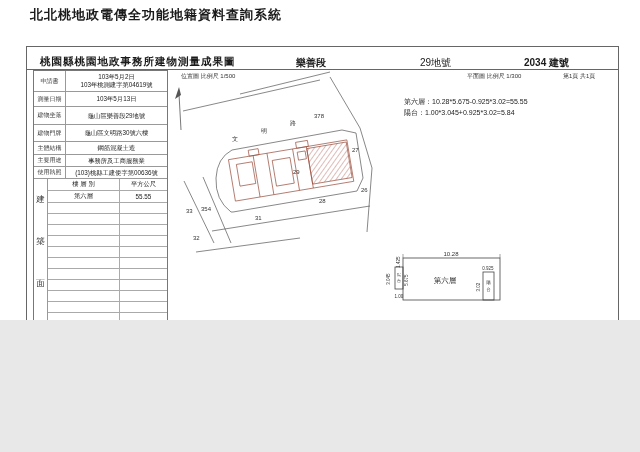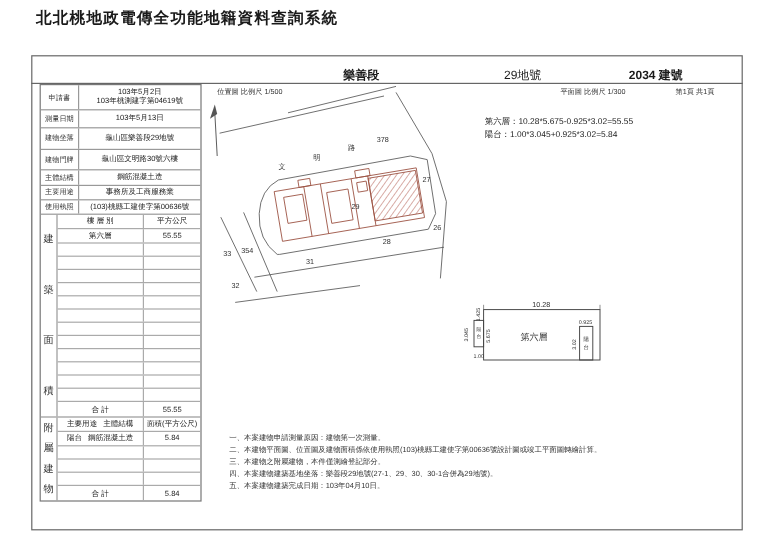--- a/index.html
+++ b/index.html
@@ -1,25 +1,25 @@
 <!DOCTYPE html>
 <html><head>
 <meta charset="utf-8">
 <style>
   *{box-sizing:border-box;margin:0;padding:0}
   html,body{background:#e8e8e8}
-  #screen{position:relative;width:640px;height:452px;background:#ffffff;
+  #screen{position:relative;width:640px;height:320px;background:#ffffff;
           font-family:"Liberation Sans",sans-serif;color:#1a1a1a;overflow:hidden;margin:0 auto}
   .abs{position:absolute}
   .sys-title{left:30px;top:6px;font-size:13px;font-weight:bold;letter-spacing:1px}
   .query-date{left:372px;top:13px;font-size:8.5px;color:#333}
   .subtitle{left:30px;top:27px;font-size:10px;font-weight:bold}
   .doc-border{left:26px;top:46px;width:593px;height:396px;border:1px solid #666;background:#fff}
   .office-title{left:40px;top:55px;font-size:10.5px;font-weight:bold;letter-spacing:1px}
-  .sec-name{left:286px;top:56px;font-size:10px;font-weight:bold}
+  .sec-name{left:296px;top:56px;font-size:10px;font-weight:bold}
   .land-no{left:420px;top:56px;font-size:10px;font-weight:normal}
   .bldg-no{left:524px;top:56px;font-size:10px;font-weight:bold}
   .hline{left:26px;top:69px;width:593px;height:0;border-top:1px solid #666}
   .scale1{left:181px;top:72px;font-size:6px;color:#333}
   .scale2{left:467px;top:72px;font-size:6px;color:#333}
   .pageno{left:563px;top:72px;font-size:6px;color:#333}
   .formulas{left:404px;top:96px;font-size:7px;line-height:11px;color:#222}
   .notes{left:191px;top:361px;width:428px;font-size:6.2px;line-height:9.9px;color:#333}
 
   
@@ -44,20 +44,21 @@
   svg text{fill:#333}
 </style>
 </head>
 <body>
 
 <div id="screen">
 
   <div class="abs sys-title">北北桃地政電傳全功能地籍資料查詢系統</div>
 
   <div class="abs doc-border"></div>
+  <div class="abs office-title">桃園縣桃園地政事務所建物測量成果圖</div>
   <div class="abs sec-name">樂善段</div>
   <div class="abs land-no">29地號</div>
   <div class="abs bldg-no">2034 建號</div>
   <div class="abs hline"></div>
   <div class="abs scale1">位置圖 比例尺  1/500</div>
   <div class="abs scale2">平面圖 比例尺  1/300</div>
   <div class="abs pageno">第1頁 共1頁</div>
 
   <div class="abs formulas">
     <div>第六層：10.28*5.675-0.925*3.02=55.55</div>

